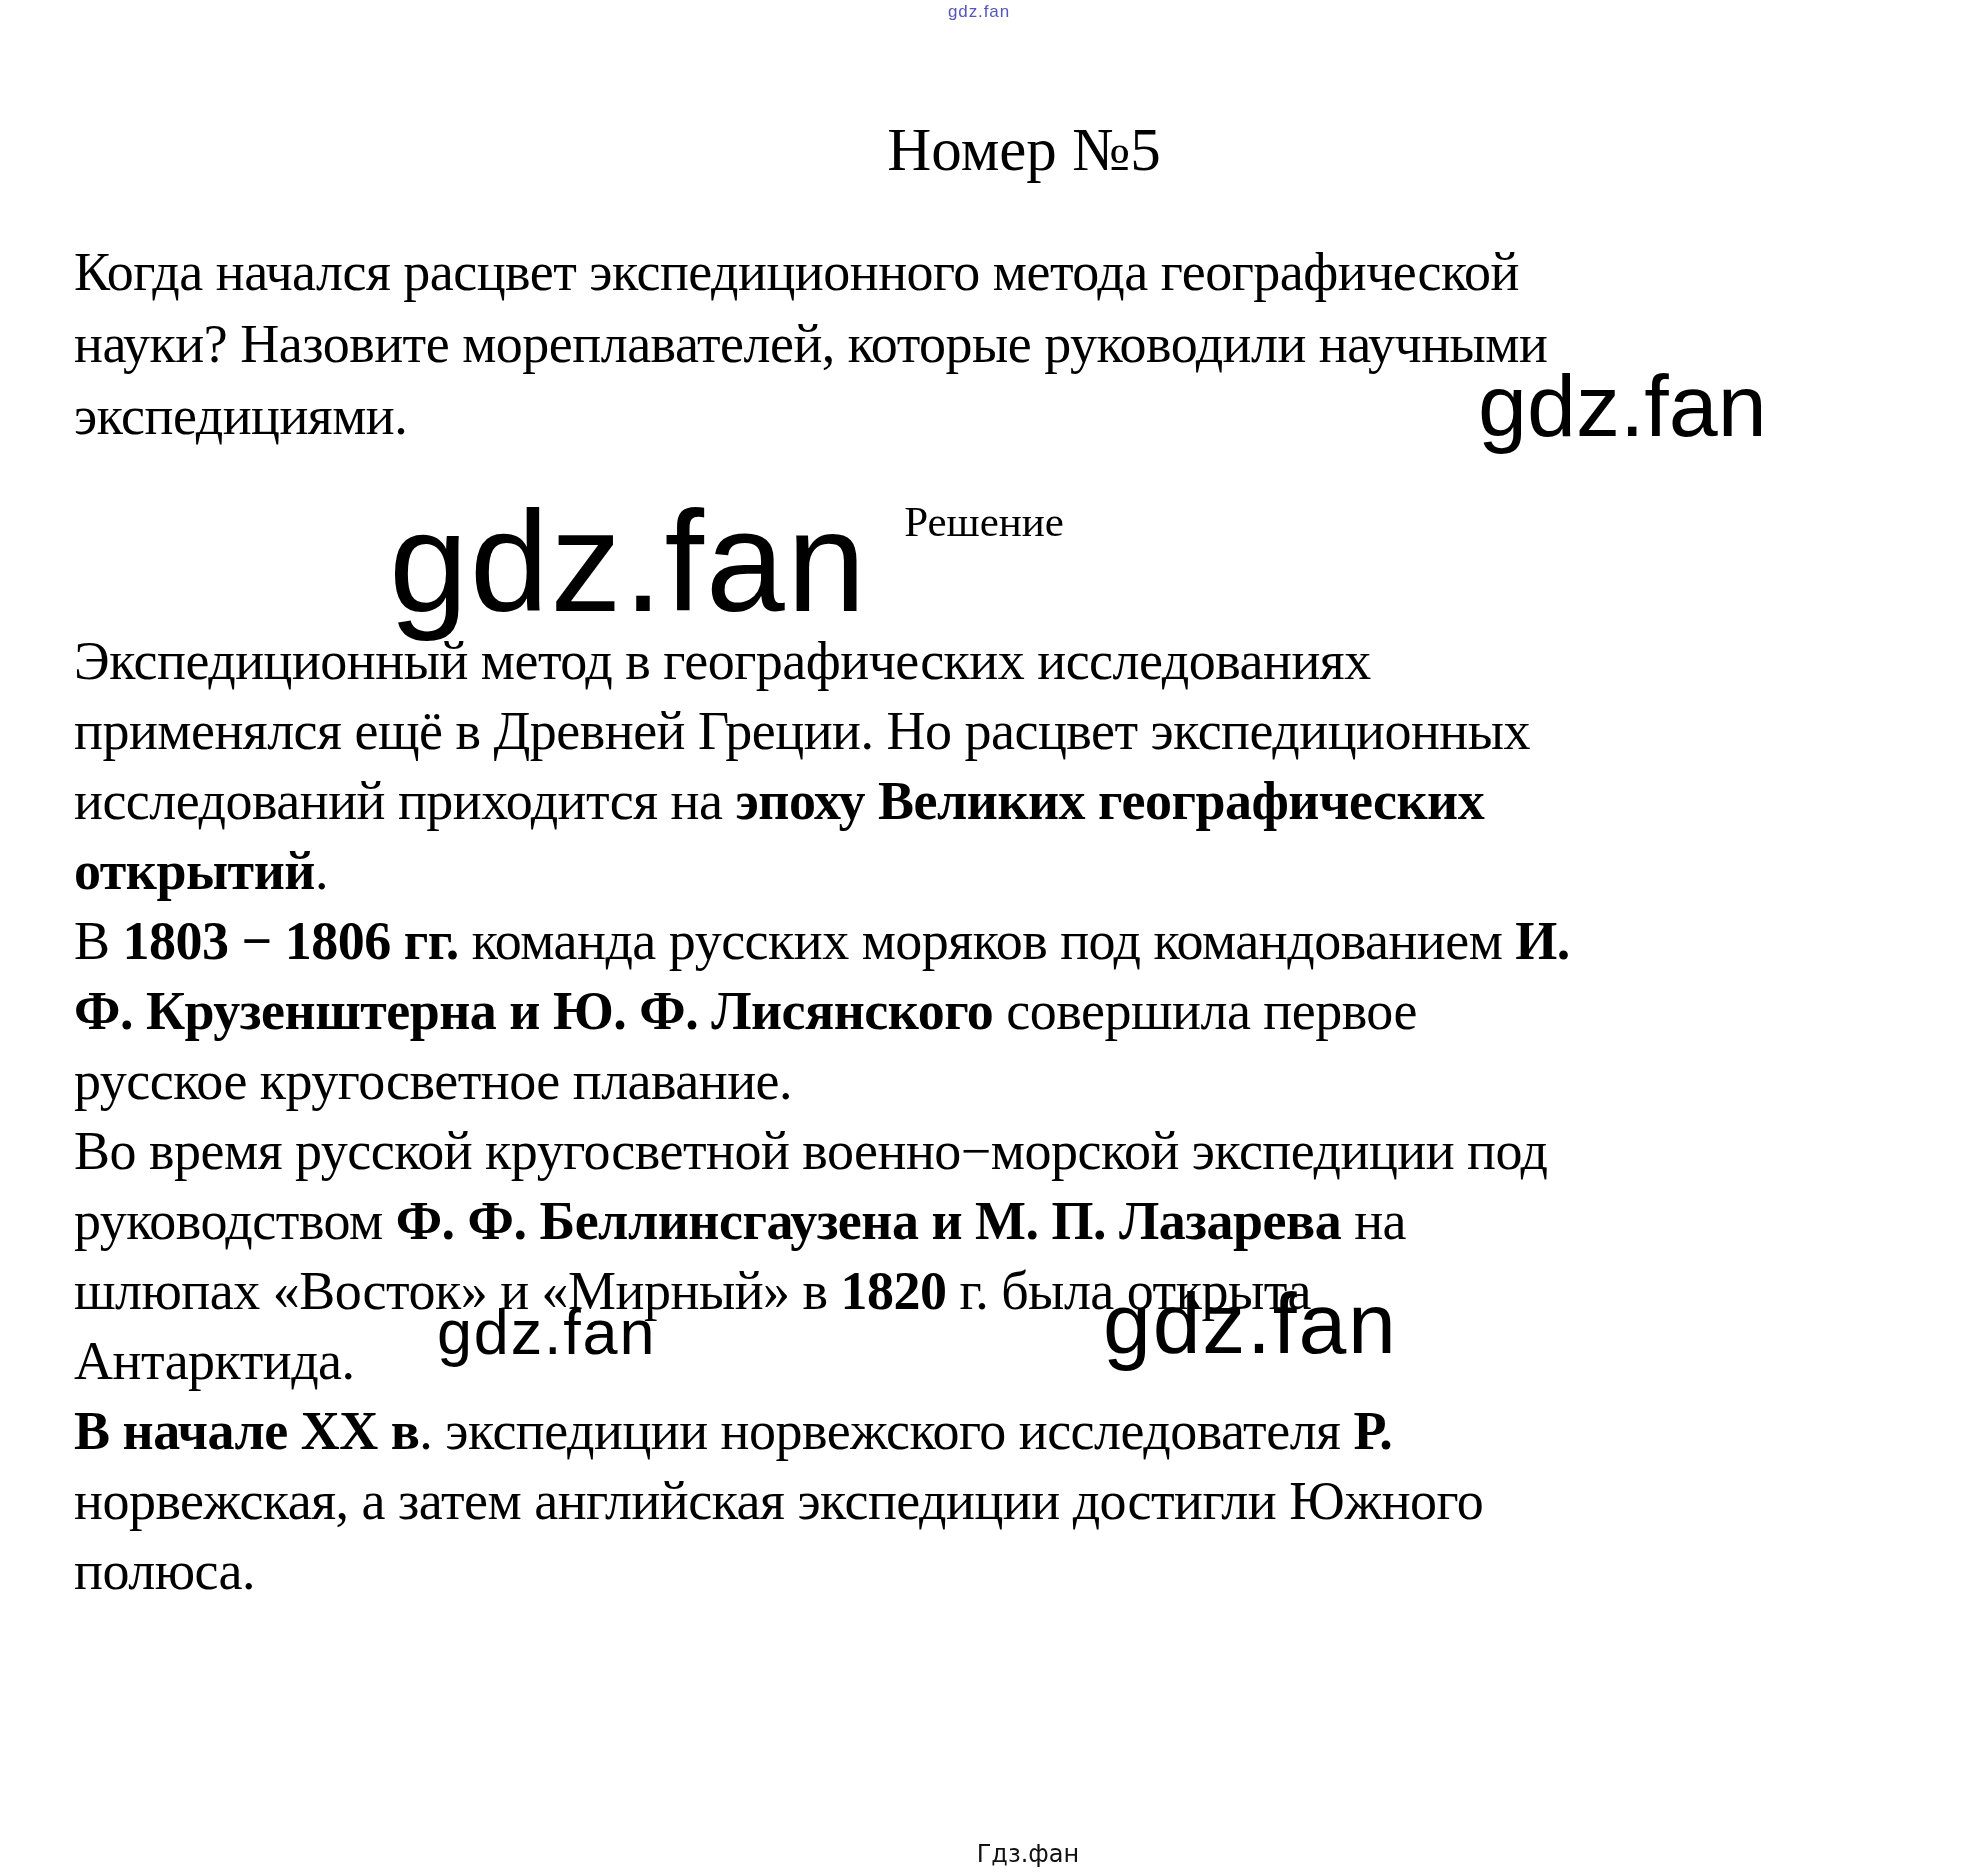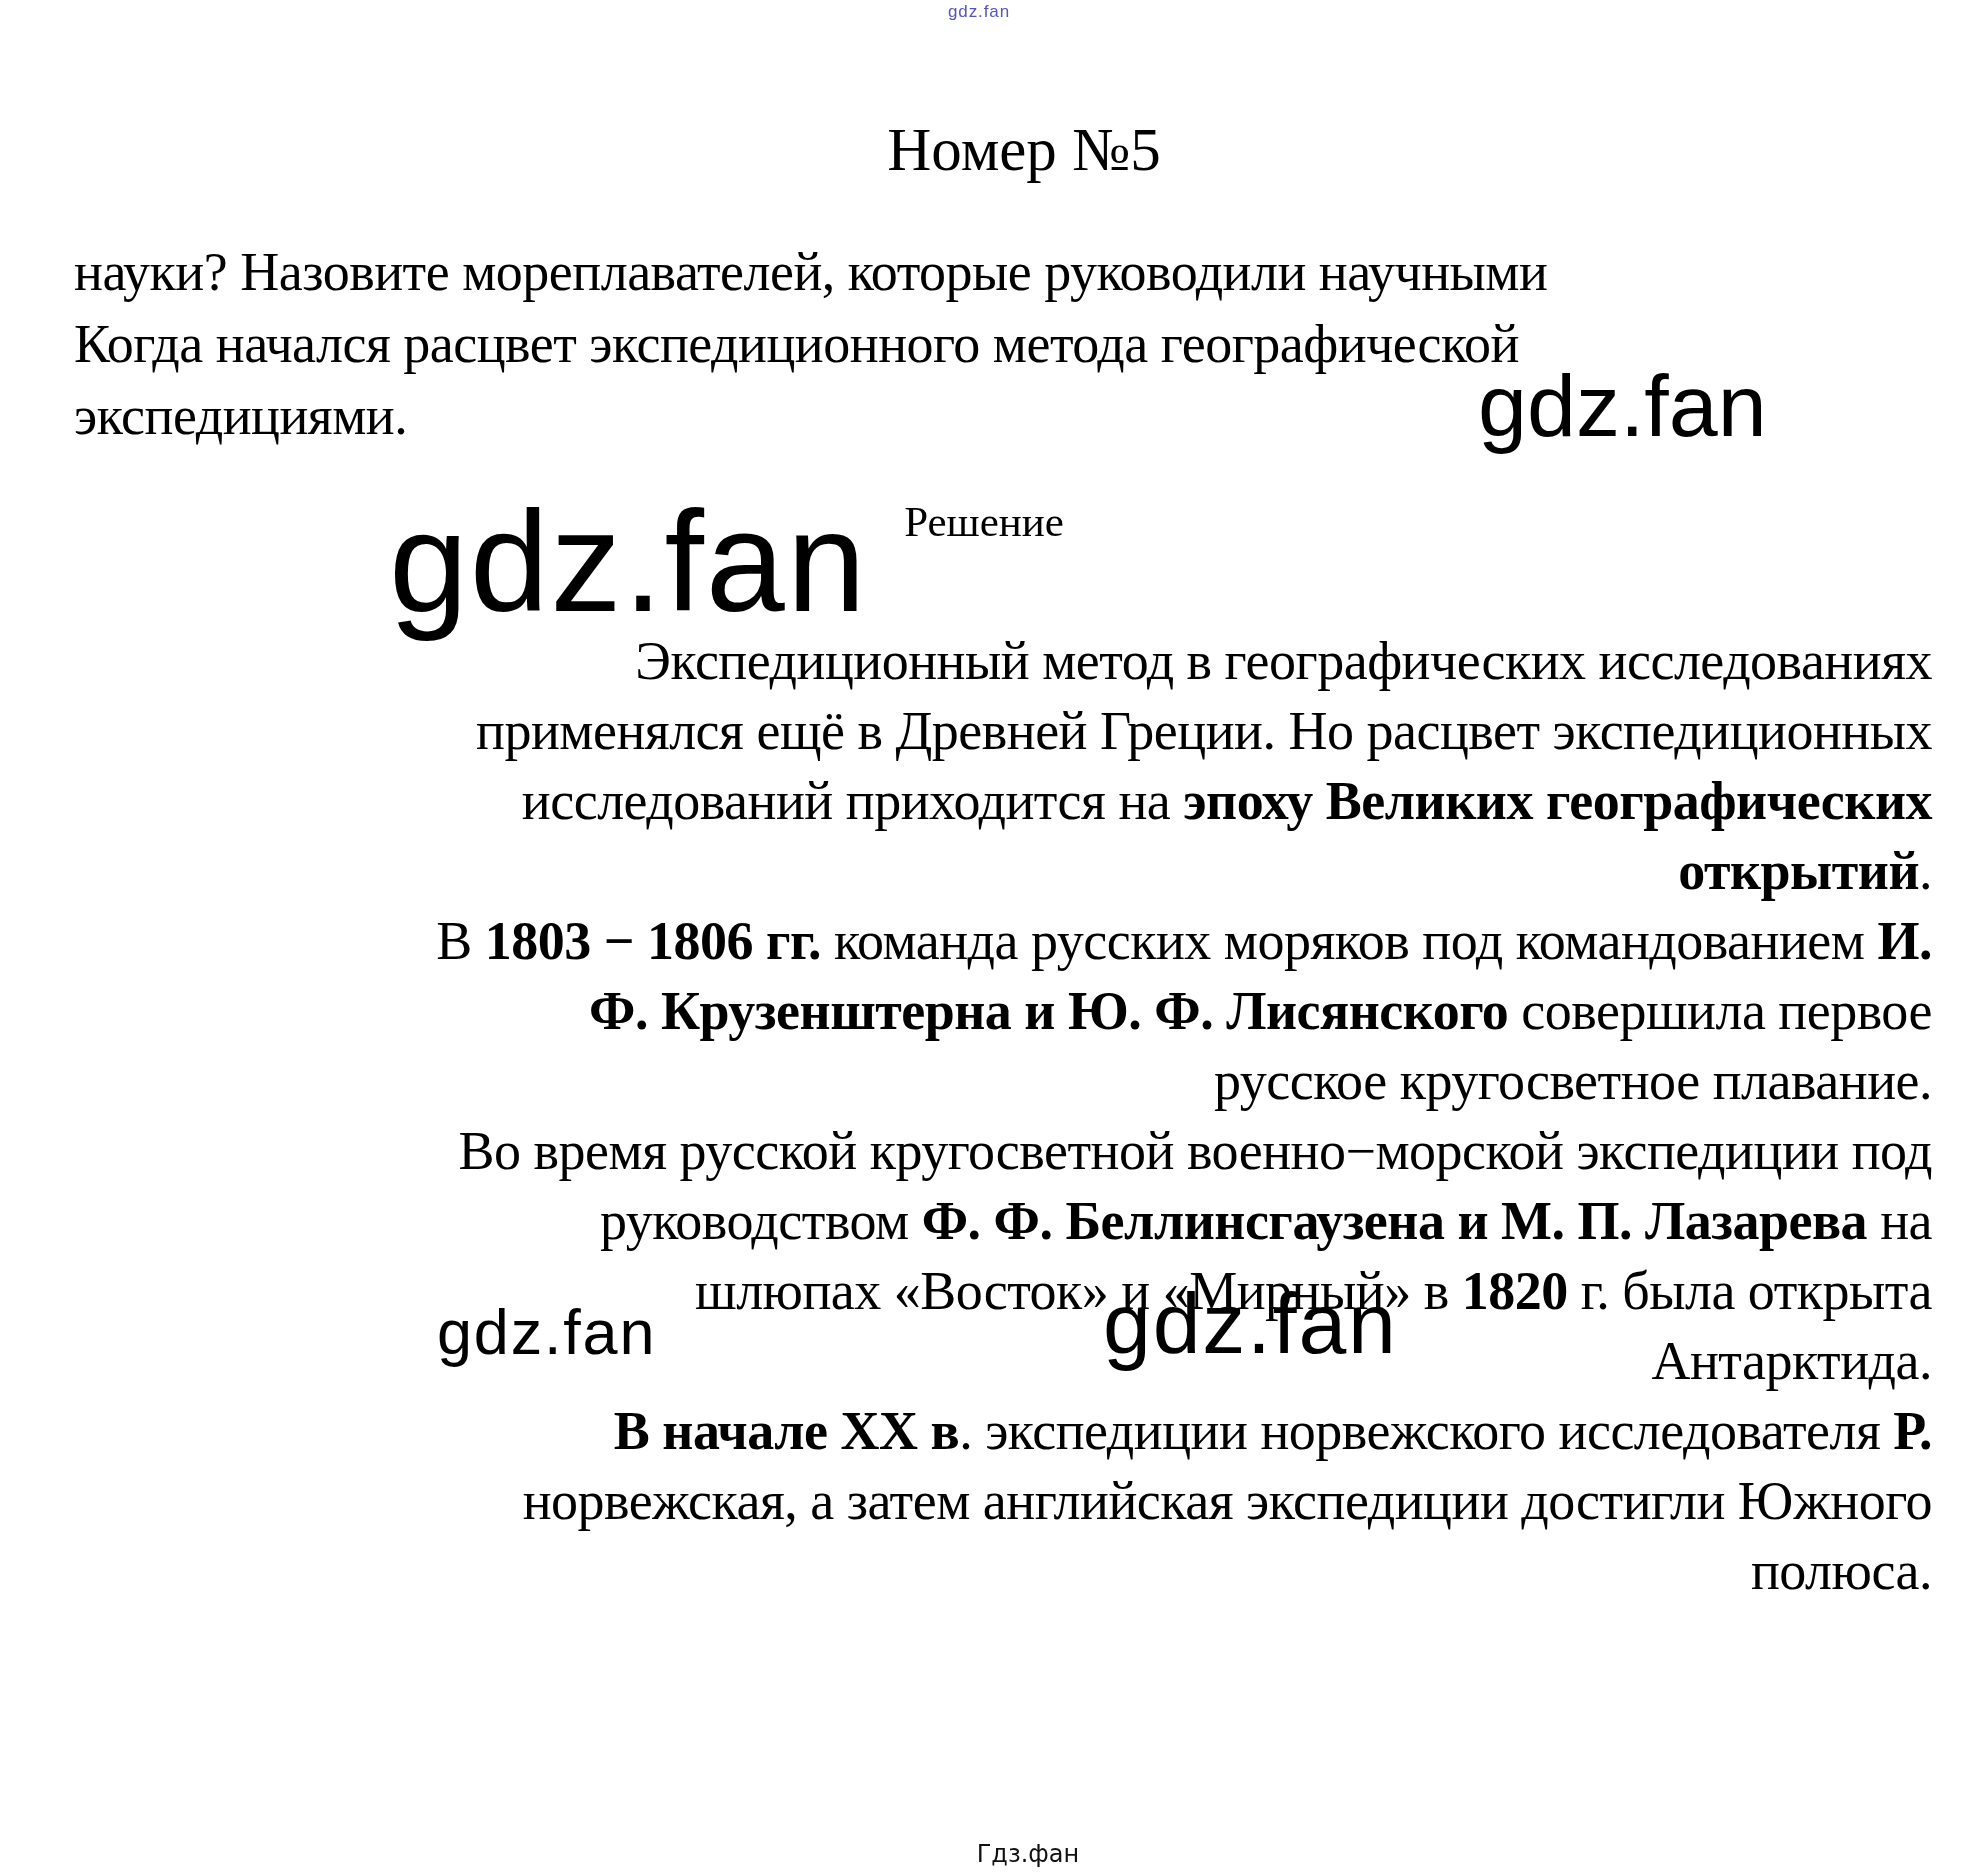--- a/index.html
+++ b/index.html
@@ -73,21 +73,21 @@
 
   
   .solution-block {
     top: 626px;
     left: 74px;
     right: 36px;
     font-size: 54px;
     line-height: 70px;
     letter-spacing: -0.5px;
   }
-  .solution-block .text-line { white-space: nowrap; text-align: right; }
+  .solution-block .text-line { white-space: nowrap; }
 
   .text-line b { font-weight: bold; }
 
   
   .page-footer {
     top: 1840px;
     left: 0;
     width: 100%;
     text-align: center;
     font-family: "DejaVu Sans", sans-serif;
@@ -97,22 +97,22 @@
   }
 </style>
 </head>
 <body>
 
 <div class="abs wm-top" style="color: rgb(85, 85, 187);">gdz.fan</div>
 
 <div class="abs page-title">Номер №5</div>
 
 <div class="abs question-block">
+    <div class="text-line"><span>Когда начался расцвет экспедиционного метода географической</span></div>
     <div class="text-line"><span>науки? Назовите мореплавателей, которые руководили научными</span></div>
-    <div class="text-line"><span>Когда начался расцвет экспедиционного метода географической</span></div>
     <div class="text-line"><span>экспедициями.</span></div>
   </div>
 
 <div class="abs wm-sans wm-question-right">gdz.fan</div>
 
 <div class="abs wm-sans wm-heading">gdz.fan</div>
 
 <div class="abs solution-heading">Решение</div>
 
 <div class="abs solution-block">

